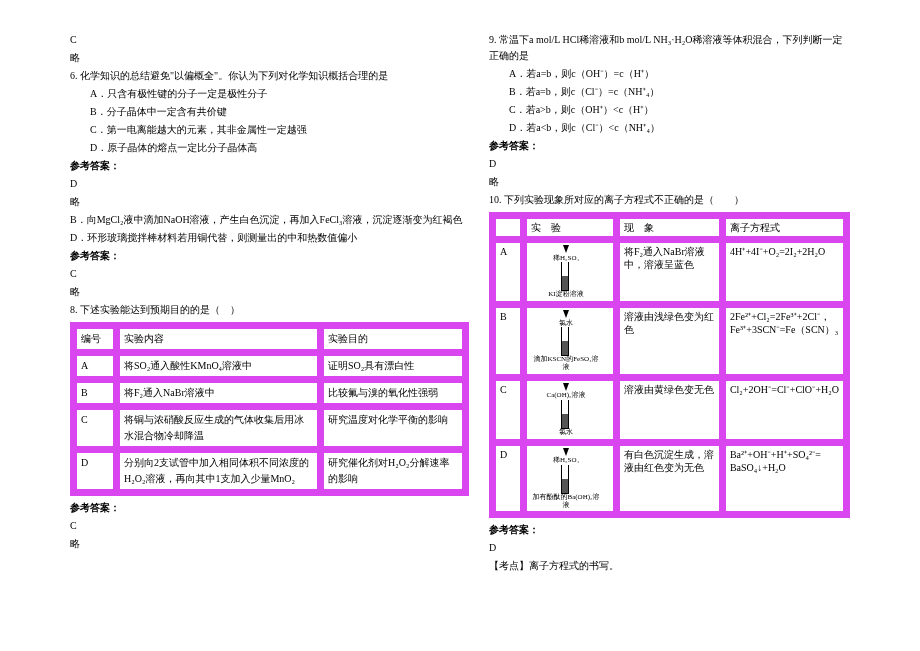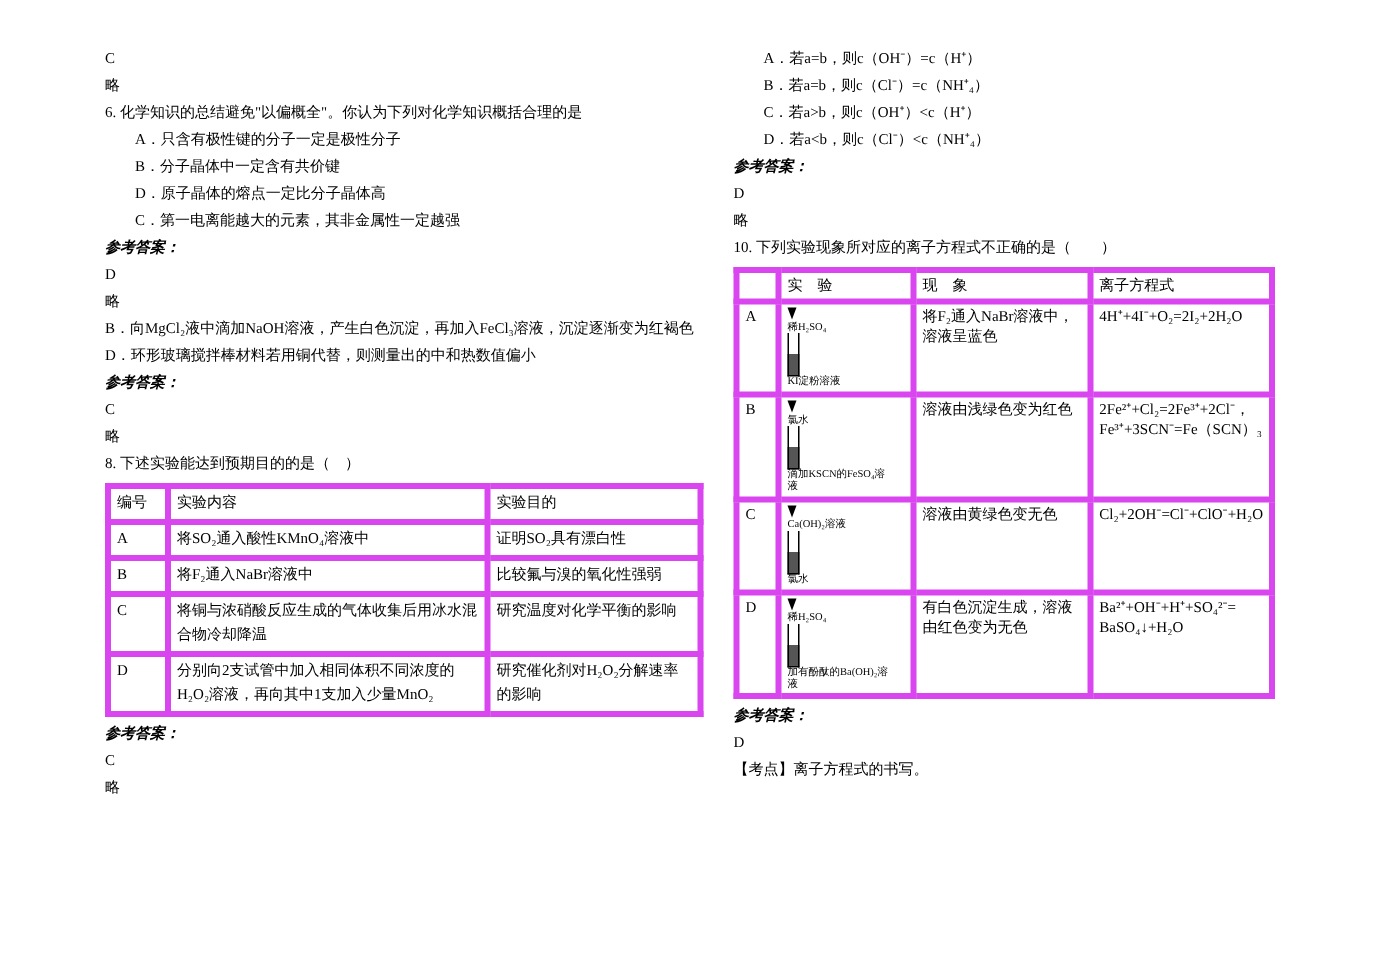--- a/index.html
+++ b/index.html
@@ -18,39 +18,39 @@
     gap: 20px;
   }
   .col {
     flex: 1;
     min-width: 0;
   }
   .col-left { flex: 1.05; }
   .col-right { flex: 0.95; }
   p { margin: 2px 0; }
   .indent { padding-left: 20px; }
-  .bold { font-weight: bold; font-style: italic; }
+  .bold { font-weight: bold; }
   table {
     border-collapse: collapse;
     width: 100%;
     font-size: 10px;
     margin: 4px 0;
   }
   td, th {
-    border: 4px solid #d946ef;
+    border: 7px solid #d946ef;
     padding: 2px 4px;
     text-align: left;
     vertical-align: top;
   }
   .diagram {
     display: inline-block;
     vertical-align: top;
     font-size: 8px;
     line-height: 1.2;
-    text-align: left;
+    text-align: center;
     width: 70px;
   }
   .tube {
     display:inline-block;
     width:6px;
     height:28px;
     border:1px solid #000;
     border-top:none;
     background: linear-gradient(to top, #555 0%, #555 50%, #fff 50%, #fff 100%);
     vertical-align: top;
@@ -73,22 +73,22 @@
 
 <div class="columns">
 
   <div class="col col-left">
     <p>C</p>
     <p>略</p>
 
     <p>6. 化学知识的总结避免"以偏概全"。你认为下列对化学知识概括合理的是</p>
     <p class="indent">A．只含有极性键的分子一定是极性分子</p>
     <p class="indent">B．分子晶体中一定含有共价键</p>
+    <p class="indent">C．第一电离能越大的元素，其非金属性一定越强</p>
     <p class="indent">D．原子晶体的熔点一定比分子晶体高</p>
-    <p class="indent">C．第一电离能越大的元素，其非金属性一定越强</p>
     <p class="bold">参考答案：</p>
     <p>D</p>
     <p>略</p>
 
     <p>B．向MgCl₂液中滴加NaOH溶液，产生白色沉淀，再加入FeCl₃溶液，沉淀逐渐变为红褐色</p>
     <p>D．环形玻璃搅拌棒材料若用铜代替，则测量出的中和热数值偏小</p>
     <p class="bold">参考答案：</p>
     <p>C</p>
     <p>略</p>
 
@@ -122,20 +122,21 @@
       </tr>
     </tbody>
       </table>
     <p class="bold">参考答案：</p>
     <p>C</p>
     <p>略</p>
   </div>
 
   <div class="col col-right">
 
+    <p>9. 常温下a mol/L HCl稀溶液和b mol/L NH₃·H₂O稀溶液等体积混合，下列判断一定正确的是</p>
     <p class="indent">A．若a=b，则c（OH⁻）=c（H⁺）</p>
     <p class="indent">B．若a=b，则c（Cl⁻）=c（NH⁺₄）</p>
     <p class="indent">C．若a&gt;b，则c（OH⁺）&lt;c（H⁺）</p>
     <p class="indent">D．若a&lt;b，则c（Cl⁻）&lt;c（NH⁺₄）</p>
     <p class="bold">参考答案：</p>
     <p>D</p>
     <p>略</p>
 
     <p>10. 下列实验现象所对应的离子方程式不正确的是（　　）</p>
     <table class="t10">

